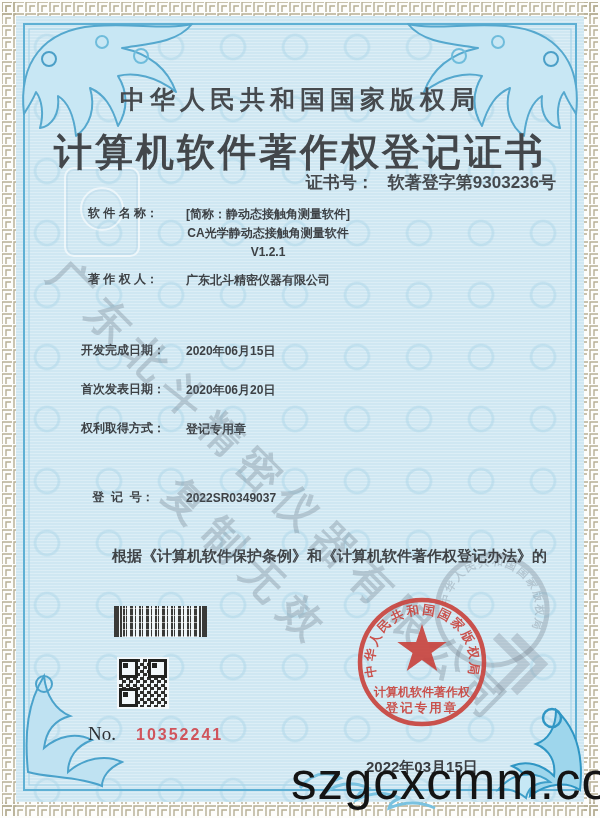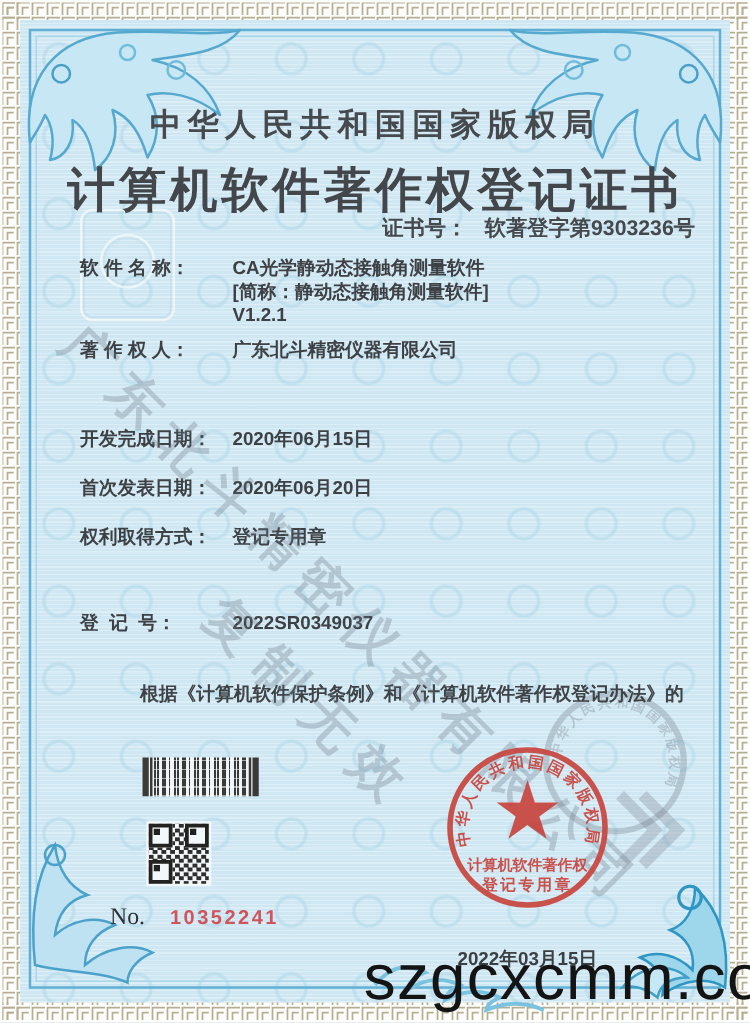--- a/index.html
+++ b/index.html
@@ -13,21 +13,21 @@
            repeating-linear-gradient(0deg, rgba(255,255,255,.28) 0 1px, rgba(0,0,0,0) 1px 3px);
          background-size:62px 62px, auto;}
   .decor{position:absolute;left:0;top:0;pointer-events:none;}
   
   .issuer{position:absolute;left:30px;right:30px;top:83px;text-align:center;
           font-size:25px;font-weight:bold;letter-spacing:5px;color:#464a4e;}
   .cert-title{position:absolute;left:30px;right:30px;top:127px;text-align:center;
           font-size:38px;font-weight:bold;letter-spacing:3px;color:#43474b;}
   .certno{position:absolute;top:171px;right:44px;display:flex;gap:14px;
           font-size:17px;font-weight:bold;color:#45494d;}
-  .row{position:absolute;left:64px;display:flex;font-size:15px;font-weight:bold;color:#3d4145;}
+  .row{position:absolute;left:64px;display:flex;font-size:12px;font-weight:bold;color:#3d4145;text-align:center;}
   .row .lbl{width:118px;white-space:pre;flex:0 0 auto;}
   .row .val{margin-left:4px;line-height:19px;}
   .val div{white-space:pre;}
   .statement{position:absolute;left:80px;top:522px;width:482px;font-size:15px;
              line-height:38px;color:#3f4347;font-weight:bold;}
   .statement .l1{display:block;text-indent:32px;}
   .statement .l2{display:block;}
   
   .wm{position:absolute;transform:rotate(45deg);transform-origin:0 0;white-space:nowrap;
       font-weight:bold;color:rgba(104,115,129,.30);z-index:1;}
@@ -129,22 +129,22 @@
   <div class="issuer">中华人民共和国国家版权局</div>
   <div class="cert-title">计算机软件著作权登记证书</div>
   <div class="certno">
     <span>证书号：</span>
     <span>软著登字第9303236号</span>
   </div>
 
   <div class="row" style="top:205px">
     <span class="lbl">软 件 名 称：</span>
     <span class="val">
+      <div>[简称：静动态接触角测量软件]</div>
       <div>CA光学静动态接触角测量软件</div>
-      <div>[简称：静动态接触角测量软件]</div>
       <div>V1.2.1</div>
     </span>
   </div>
   <div class="row" style="top:271px">
     <span class="lbl">著 作 权 人：</span>
     <span class="val">
         <div>广东北斗精密仪器有限公司</div>
       </span>
   </div>
   <div class="row" style="top:342px">

